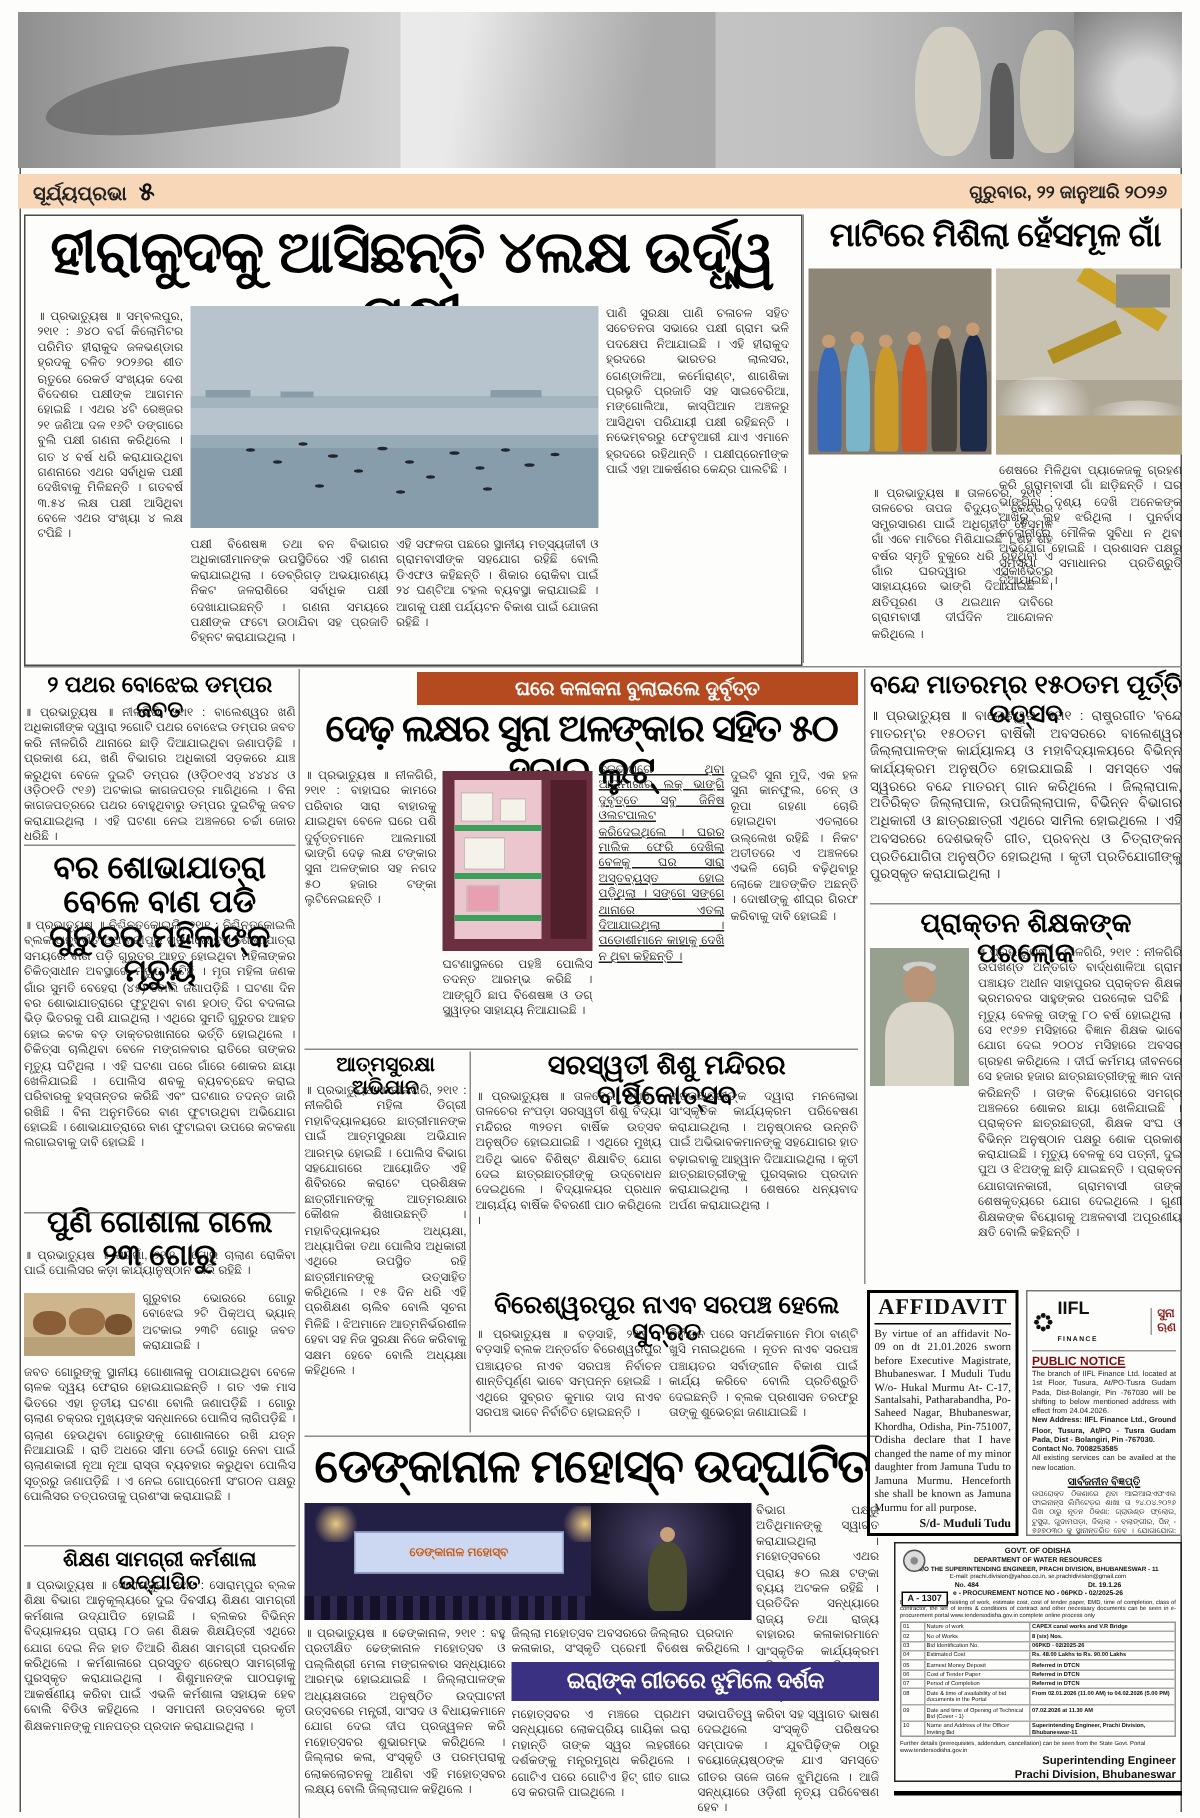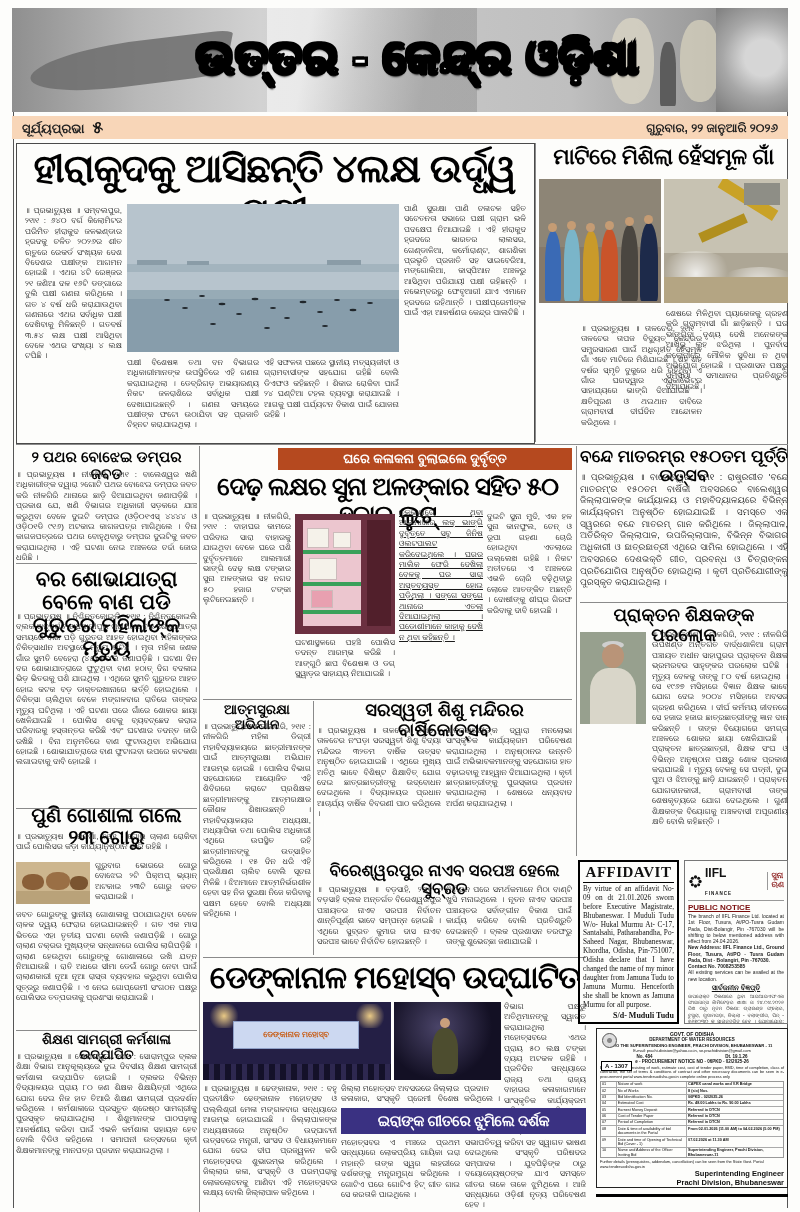--- a/index.html
+++ b/index.html
@@ -38,21 +38,21 @@
   .dust{position:absolute;border-radius:50%;background:radial-gradient(circle,rgba(255,255,255,.8),rgba(255,255,255,0) 70%);}
   
   #kicker{left:278px;top:448px;width:294px;height:22px;background:#b5491f;color:#fff;font-size:13px;font-weight:bold;text-align:center;line-height:22px;}
   #loot-headline{left:203px;top:473px;width:369px;font-size:25px;letter-spacing:-1px;}
   #loot-photo{left:295px;top:514px;width:100px;height:120px;background:#6b3040;}
   .alm-in{position:absolute;left:8px;top:6px;width:58px;height:106px;background:#ecc6cf;}
   .alm-shelf{position:absolute;left:8px;width:58px;height:4px;background:#3aa05a;}
   .alm-door{position:absolute;right:4px;top:6px;width:24px;height:106px;background:#511f2b;}
   .alm-obj{position:absolute;background:#f5f2ea;border:1px solid #cbb;}
   
-  #mah-photo1{background:#241f45;}
+  #mah-photo1{background:#241f45;padding-left:20px;}
   .stage-banner{position:absolute;left:16%;top:24%;width:66%;height:34%;background:#ccd8f1;border:1px solid #8fa0c8;display:flex;align-items:center;justify-content:center;}
   .stage-banner span{font-size:8px;font-weight:bold;color:#c85a10;}
   .stage-crowd{position:absolute;left:0;bottom:0;width:100%;height:16px;background:repeating-linear-gradient(90deg,#141129 0 6px,#2e2850 6px 11px);}
   .stage-light{position:absolute;width:34px;height:24px;background:radial-gradient(circle,rgba(255,220,140,.9),rgba(255,220,140,0) 70%);}
   #mah-photo2{background:radial-gradient(circle at 42% 32%,#4a4468 0,#131024 65%);}
   .singer-body{position:absolute;left:38px;top:26px;width:26px;height:46px;background:#4d4d2f;border-radius:45% 45% 20% 20%;}
   .singer-head{position:absolute;left:46px;top:16px;width:10px;height:10px;border-radius:50%;background:#c9a07c;}
   
   #teacher-photo{float:left;width:66px;height:92px;margin:2px 6px 2px 0;background:#97a08e;position:relative;overflow:hidden;}
   .por-head{position:absolute;left:22px;top:12px;width:22px;height:24px;border-radius:50%;background:#b99478;}
@@ -102,21 +102,20 @@
 <div class="abs" style="left:13px;top:8px;height:1200px;border-left:1px solid #555;"></div>
 <div class="abs" style="left:787px;top:8px;height:1200px;border-left:1px solid #555;"></div>
 
 <div id="masthead" class="abs">
   <div class="abs mh-boat"></div>
   <div class="abs mh-flag"></div>
   <div class="abs mh-straw1"></div>
   <div class="abs mh-person"></div>
   <div class="abs mh-straw2"></div>
   <div class="abs mh-face"></div>
-  <div id="masthead-title" class="abs">ଉତ୍ତର - କେନ୍ଦ୍ର ଓଡ଼ିଶା</div>
 </div>
 
 <div id="datestrip" class="abs">
   <span><span class="paper">ସୂର୍ଯ୍ୟପ୍ରଭା</span><span class="pageno">୫</span></span>
   <span class="date">ଗୁରୁବାର, ୨୨ ଜାନୁଆରି ୨୦୨୬</span>
 </div>
 
 <div id="lead-box" class="abs">
   <div id="lead-headline" class="abs hl">ହୀରାକୁଦକୁ ଆସିଛନ୍ତି ୪ଲକ୍ଷ ଉର୍ଦ୍ଧ୍ୱ ପକ୍ଷୀ</div>
   <div class="abs body-text" style="left:8px;top:62px;width:97px;height:230px;">॥ ପ୍ରଭାତ୍ୟୁଷ ॥ ସମ୍ବଲପୁର, ୨୧ା୧ : ୬୪୦ ବର୍ଗ କିଲୋମିଟର ପରିମିତ ହୀରାକୁଦ ଜଳଭଣ୍ଡାର ହ୍ରଦକୁ ଚଳିତ ୨୦୨୬ର ଶୀତ ଋତୁରେ ରେକର୍ଡ ସଂଖ୍ୟକ ଦେଶ ବିଦେଶର ପକ୍ଷୀଙ୍କ ଆଗମନ ହୋଇଛି । ଏଥର ୪ଟି ରେଞ୍ଜର ୨୧ ଜଣିଆ ଦଳ ୧୬ଟି ଡଙ୍ଗାରେ ବୁଲି ପକ୍ଷୀ ଗଣନା କରିଥିଲେ । ଗତ ୪ ବର୍ଷ ଧରି କରାଯାଉଥିବା ଗଣନାରେ ଏଥର ସର୍ବାଧିକ ପକ୍ଷୀ ଦେଖିବାକୁ ମିଳିଛନ୍ତି । ଗତବର୍ଷ ୩.୫୪ ଲକ୍ଷ ପକ୍ଷୀ ଆସିଥିବା ବେଳେ ଏଥର ସଂଖ୍ୟା ୪ ଲକ୍ଷ ଟପିଛି ।</div>

